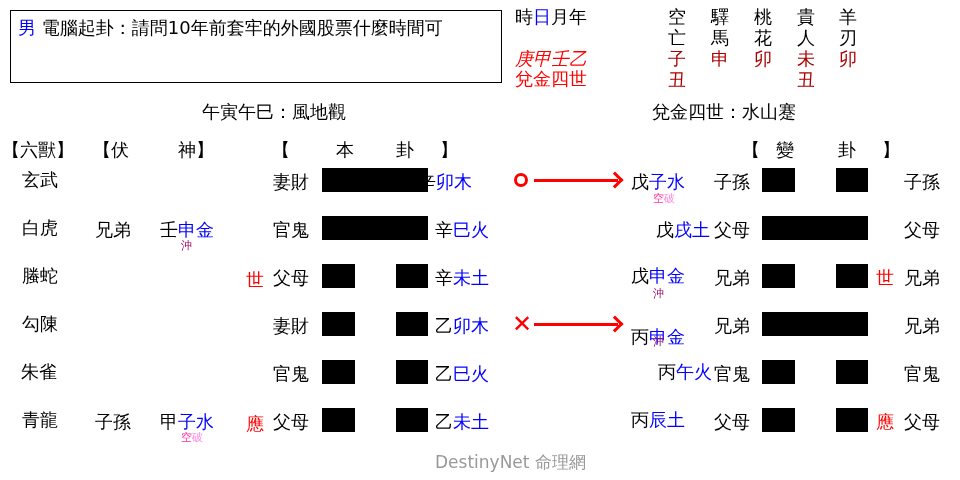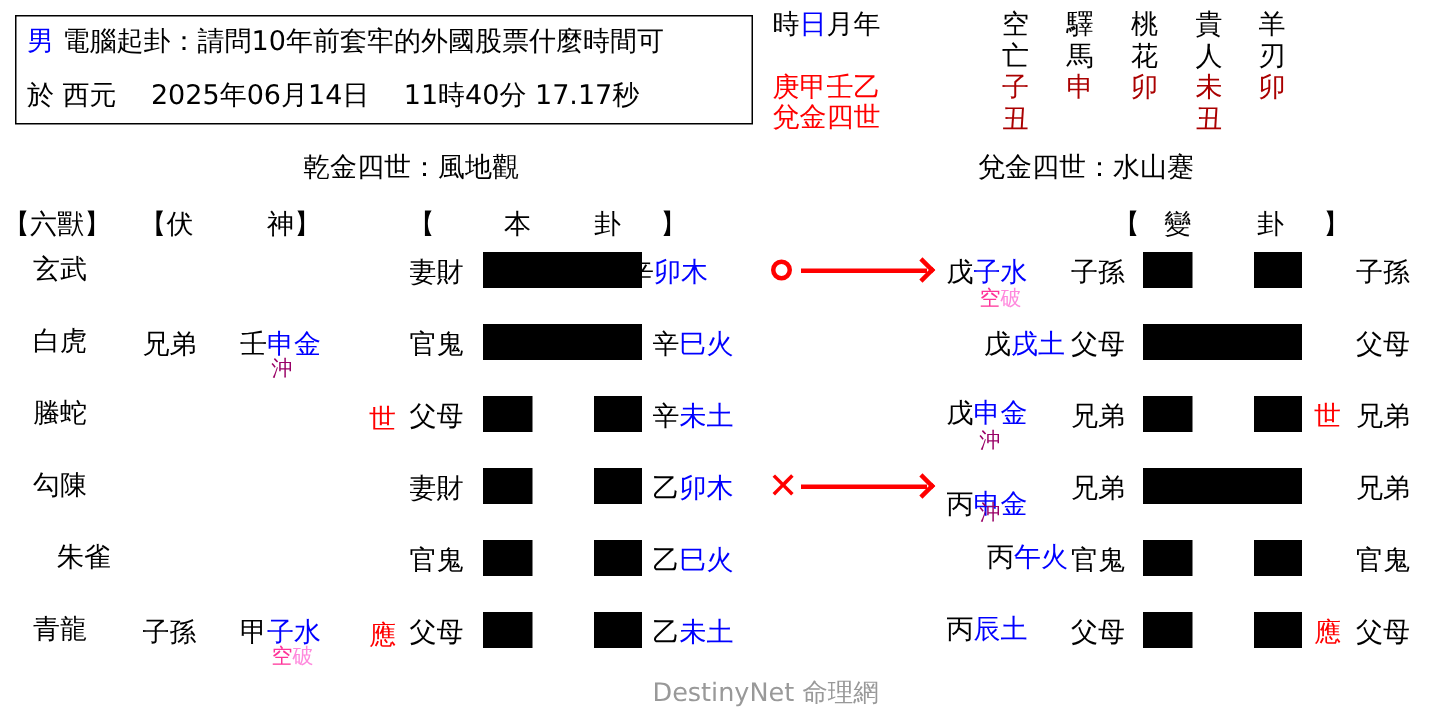--- a/index.html
+++ b/index.html
@@ -11,48 +11,43 @@
                 border:1px solid #000; overflow:hidden; box-sizing:border-box; }
   .header-box .line { position:absolute; left:7px; font-size:18px; line-height:22px; white-space:nowrap; }
   .blue { color:#0000ff; }
   .red { color:#ff0000; }
   .darkred { color:#aa0000; }
   .purple { color:#990066; }
   .pink1 { color:#ff3399; }
   .pink2 { color:#ff88dd; }
   .gray { color:#999999; }
   .bar { position:absolute; background:#000; height:24px; }
-  .sub { font-size:14px; line-height:14px; }
+  .sub { font-size:11px; line-height:14px;font-family:Liberation Mono, monospace; }
   .arrow-line { position:absolute; height:3px; background:#ff0000; }
   .arrow-head { position:absolute; width:12px; height:12px;
                 border-top:3px solid #ff0000; border-right:3px solid #ff0000;
                 transform:rotate(45deg); box-sizing:border-box; }
   .circle-mark { position:absolute; width:14px; height:14px; border:3px solid #ff0000;
                  border-radius:50%; box-sizing:border-box; }
   .xmark { position:absolute; font-size:24px; line-height:24px; color:#ff0000; font-weight:bold; }
 </style>
 </head>
 <body>
 
 <div class="header-box">
   <div class="line" style="top:6px;">
     <span class="blue">男</span>
     <span>電腦起卦：請問10年前套牢的外國股票什麼時間可</span>
   </div>
-  <div class="line" style="top:42px;">
-    <span>於 西元</span>&nbsp;&nbsp;&nbsp;
-    <span>2025年06月14日</span>&nbsp;&nbsp;&nbsp;
-    <span>11時40分 17.17秒</span>
-  </div>
 </div>
 
 <div class="abs t18" style="left:515px; top:6px;">
   <span>時</span><span class="blue">日</span><span>月</span><span>年</span>
 </div>
-<div class="abs t18 red" style="left:515px; top:49px; line-height:20px;">庚甲壬乙</div>
+<div class="abs t18 red" style="left:515px; top:49px; line-height:20px;font-style:italic;">庚甲壬乙</div>
 <div class="abs t18 red" style="left:515px; top:69px; line-height:20px;">兌金四世</div>
 
 <div>
   <div class="abs t18" style="left:667px; top:6px; line-height:21px; text-align:center; width:20px;">
     <div>空</div>
     <div>亡</div>
     <div class="darkred">子</div>
     <div class="darkred">丑</div>
   </div>
   <div class="abs t18" style="left:710px; top:6px; line-height:21px; text-align:center; width:20px;">
@@ -71,21 +66,21 @@
     <div class="darkred">未</div>
     <div class="darkred">丑</div>
   </div>
   <div class="abs t18" style="left:838px; top:6px; line-height:21px; text-align:center; width:20px;">
     <div>羊</div>
     <div>刃</div>
     <div class="darkred">卯</div>
   </div>
 </div>
 
-<div class="abs t18" style="left:202px; top:101px;">乾金四世：風地觀</div>
+<div class="abs t18" style="left:202px; top:101px;">午寅午巳：風地觀</div>
 <div class="abs t18" style="left:652px; top:101px;">兌金四世：水山蹇</div>
 
 <div class="abs t18" style="left:2px; top:139px;">【六獸】</div>
 <div class="abs t18" style="left:93px; top:139px;">【伏</div>
 <div class="abs t18" style="left:178px; top:139px;">神】</div>
 <div class="abs t18" style="left:272px; top:139px;">【</div>
 <div class="abs t18" style="left:336px; top:139px;">本</div>
 <div class="abs t18" style="left:396px; top:139px;">卦</div>
 <div class="abs t18" style="left:440px; top:139px;">】</div>
 <div class="abs t18" style="left:742px; top:139px;">【</div>
@@ -149,21 +144,21 @@
   <div class="arrow-line" style="left:534px; top:323px; width:84px;"></div>
   <div class="arrow-head" style="left:609px; top:318px;"></div>
   <div class="abs t18" style="left:631px; top:326px;"><span>丙</span><span class="blue">申金</span></div>
   <div class="abs sub purple" style="left:653px; top:335px;">沖</div>
   <div class="abs t18" style="left:714px; top:315px;">兄弟</div>
   <div class="bar" style="left:762px; top:312px; width:106px;"></div>
   <div class="abs t18" style="left:904px; top:315px;">兄弟</div>
 </div>
 
 <div>
-  <div class="abs t18" style="left:38px; top:361px;text-align:center;">朱雀</div>
+  <div class="abs t18" style="left:21px; top:361px;text-align:center;">朱雀</div>
   <div class="abs t18" style="left:273px; top:363px;">官鬼</div>
   <div class="bar" style="left:322px; top:360px; width:33px;"></div>
   <div class="bar" style="left:396px; top:360px; width:32px;"></div>
   <div class="abs t18" style="left:435px; top:363px;"><span>乙</span><span class="blue">巳火</span></div>
   <div class="abs t18" style="left:658px; top:361px;"><span>丙</span><span class="blue">午火</span></div>
   <div class="abs t18" style="left:714px; top:363px;">官鬼</div>
   <div class="bar" style="left:762px; top:360px; width:33px;"></div>
   <div class="bar" style="left:836px; top:360px; width:32px;"></div>
   <div class="abs t18" style="left:904px; top:363px;">官鬼</div>
 </div>

